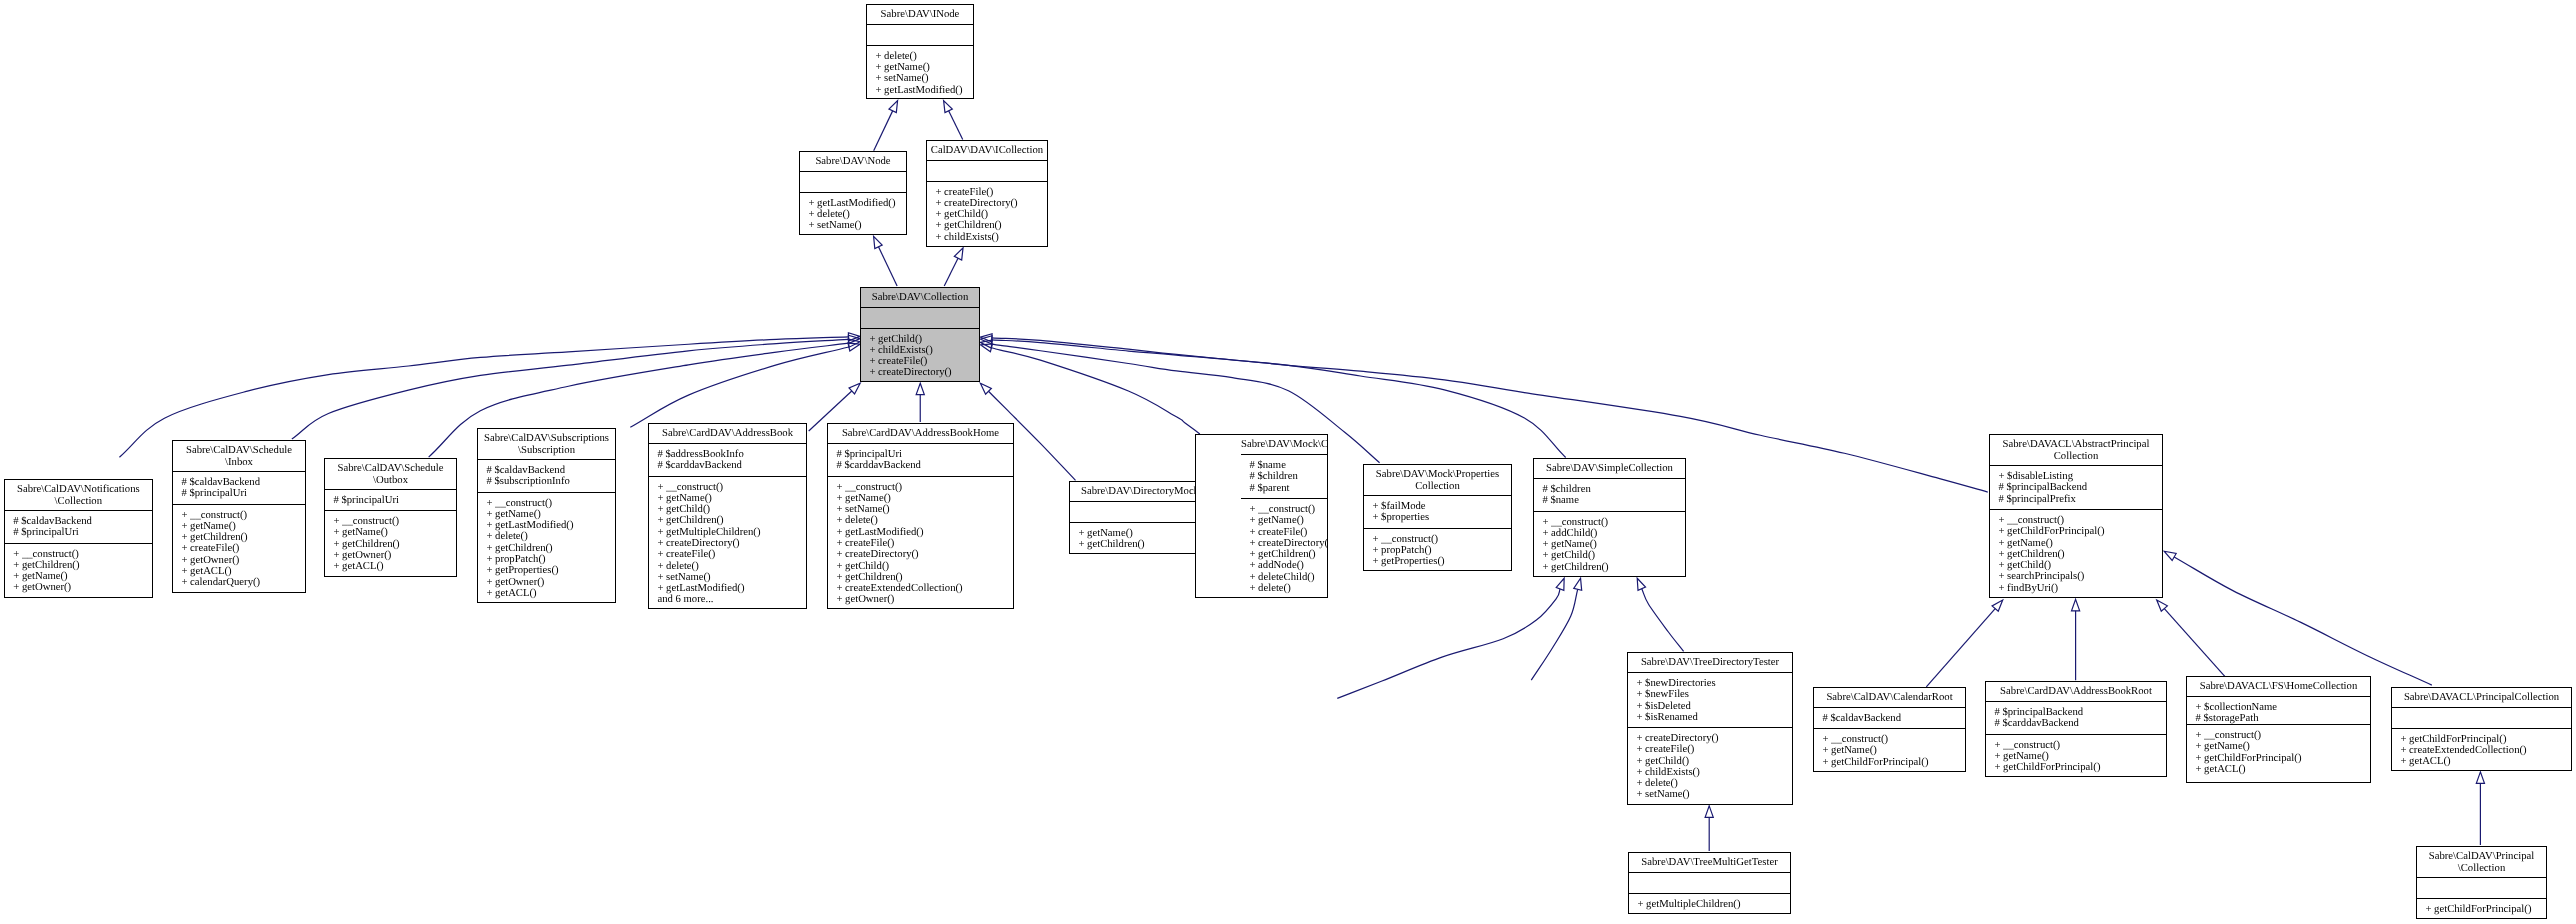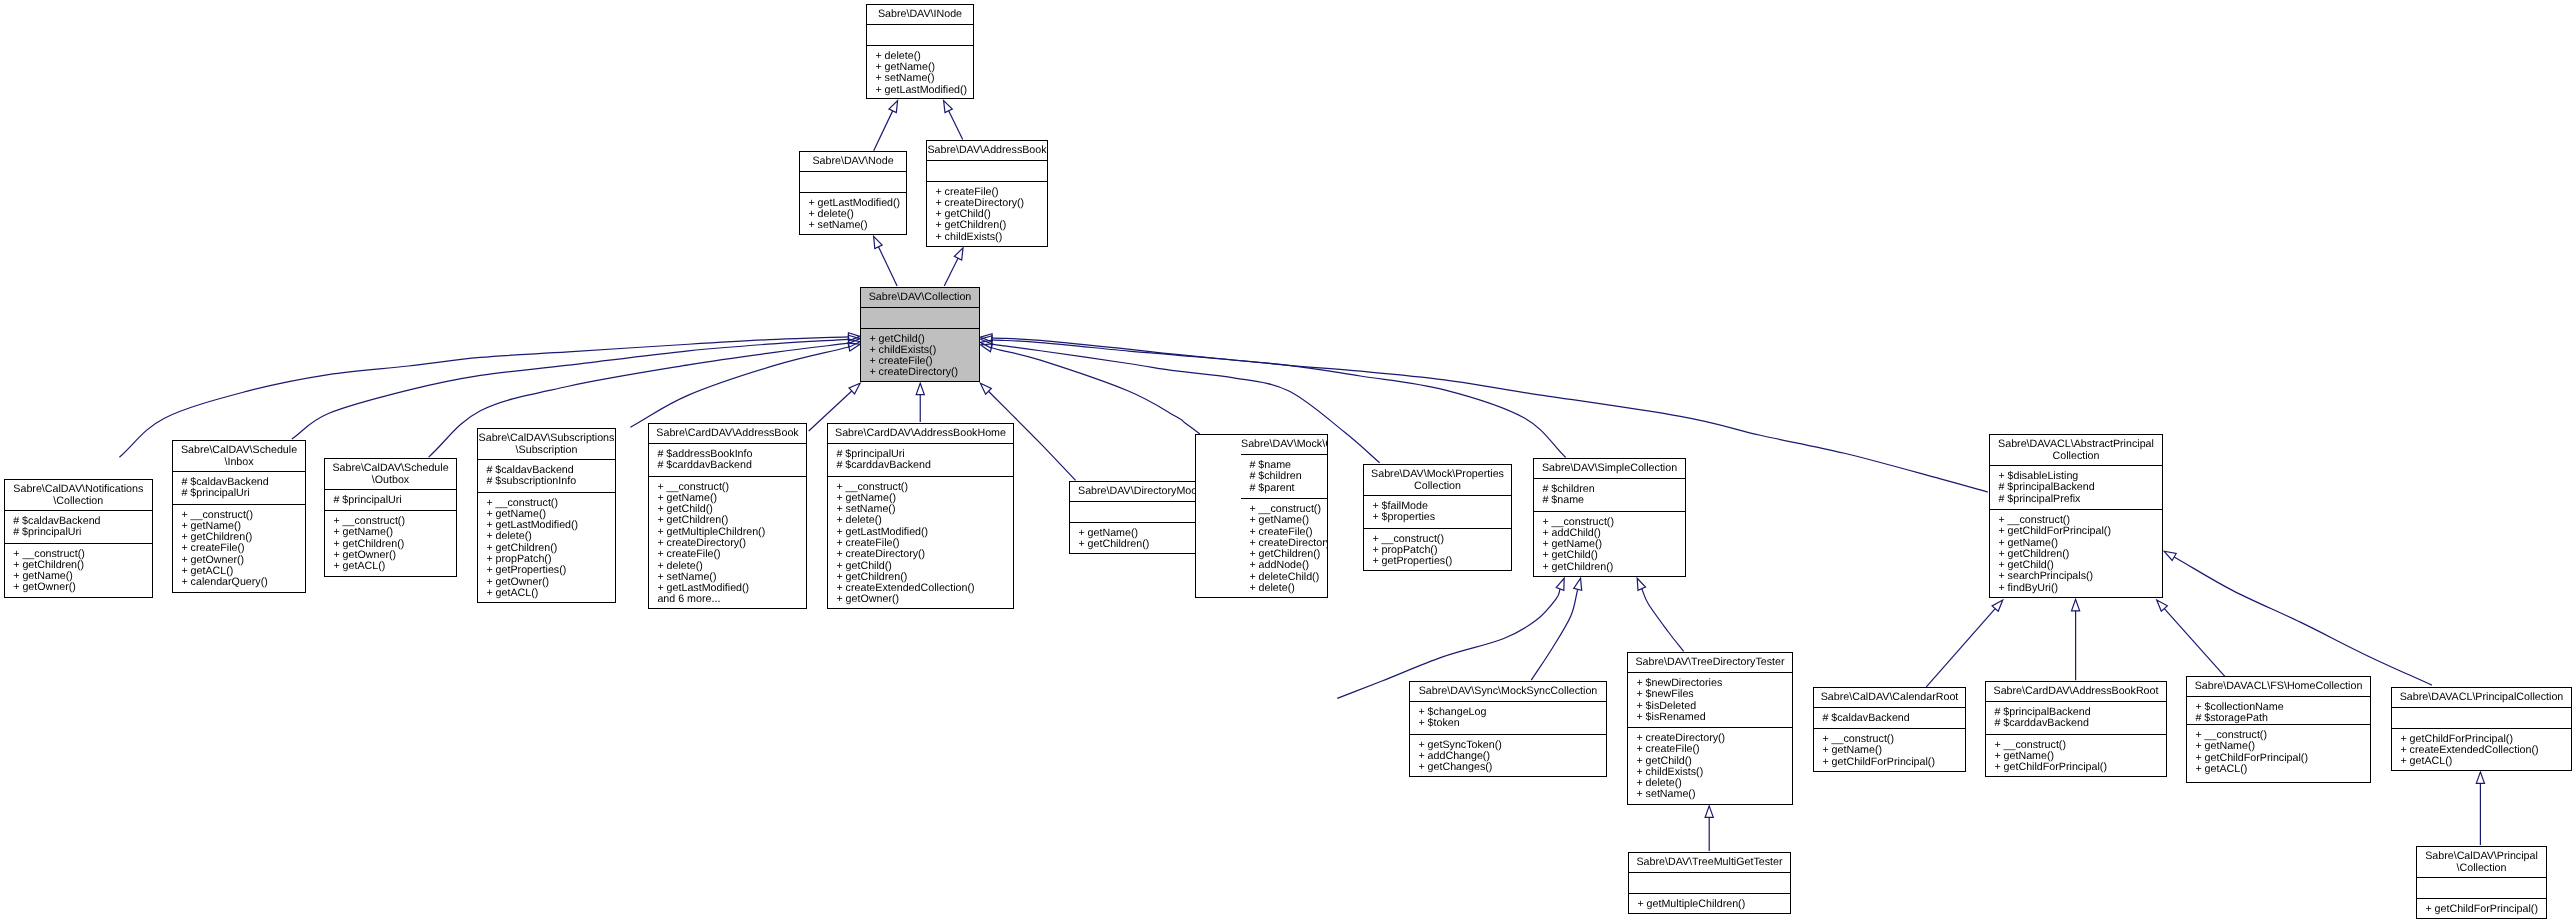--- a/index.html
+++ b/index.html
@@ -1,21 +1,21 @@
 <!DOCTYPE html>
 <html style="font-size:12.8px"><head>
 <meta charset="utf-8">
 <style>
   html,body{margin:0;padding:0;background:#ffffff;}
   body{font-family:"Liberation Sans",sans-serif;-webkit-font-smoothing:antialiased;text-rendering:geometricPrecision;}
   #canvas{position:relative;width:2576px;height:924px;overflow:hidden;background:#ffffff;}
   svg.edges{position:absolute;left:0;top:0;width:2576px;height:924px;}
   .edge-line{fill:none;stroke:#191970;stroke-width:1.5;}
   .edge-arrow{fill:none;stroke:#191970;stroke-width:1.5;stroke-linejoin:miter;}
-  .uml-class{position:absolute;box-sizing:border-box;background:#ffffff;border:0.8px solid #000000;}
+  .uml-class{position:absolute;box-sizing:border-box;background:#ffffff;border:0.8px solid #000000;font-family:Liberation Serif, serif;}
   .uml-class.hl{background:#bfbfbf;}
   .uml-sec{box-sizing:border-box;overflow:hidden;}
   .uml-sec.title{text-align:center;padding-top:4.3px;}
   .uml-sec.attrs,.uml-sec.ops{border-top:0.8px solid #000000;padding-top:5px;padding-left:8.4px;}
   .uml-line{font-size:10.7px;line-height:11.3px;white-space:pre;color:#000000;}
 </style>
 </head>
 <body>
 
 <div id="canvas">
@@ -87,21 +87,21 @@
       </div>
       <div class="uml-sec attrs empty" style="height:20.5px"></div>
       <div class="uml-sec ops" style="height:43px">
         <div class="uml-line">+ getLastModified()</div>
         <div class="uml-line">+ delete()</div>
         <div class="uml-line">+ setName()</div>
       </div>
     </div>
 <div class="uml-class" id="icollection" style="left:926px;top:140px;width:122px;height:107px;">
       <div class="uml-sec title" style="height:19px">
-        <div class="uml-line">Sabre\DAV\AddressBook</div>
+        <div class="uml-line">CalDAV\DAV\ICollection</div>
       </div>
       <div class="uml-sec attrs empty" style="height:20.5px"></div>
       <div class="uml-sec ops" style="height:66px">
         <div class="uml-line">+ createFile()</div>
         <div class="uml-line">+ createDirectory()</div>
         <div class="uml-line">+ getChild()</div>
         <div class="uml-line">+ getChildren()</div>
         <div class="uml-line">+ childExists()</div>
       </div>
     </div>
@@ -305,34 +305,20 @@
         <div class="uml-line"># $principalPrefix</div>
       </div>
       <div class="uml-sec ops" style="height:88px">
         <div class="uml-line">+ __construct()</div>
         <div class="uml-line">+ getChildForPrincipal()</div>
         <div class="uml-line">+ getName()</div>
         <div class="uml-line">+ getChildren()</div>
         <div class="uml-line">+ getChild()</div>
         <div class="uml-line">+ searchPrincipals()</div>
         <div class="uml-line">+ findByUri()</div>
-      </div>
-    </div>
-<div class="uml-class" id="mocksync" style="left:1409px;top:681px;width:198px;height:96px;">
-      <div class="uml-sec title" style="height:19px">
-        <div class="uml-line">Sabre\DAV\Sync\MockSyncCollection</div>
-      </div>
-      <div class="uml-sec attrs" style="height:32.5px">
-        <div class="uml-line">+ $changeLog</div>
-        <div class="uml-line">+ $token</div>
-      </div>
-      <div class="uml-sec ops" style="height:43px">
-        <div class="uml-line">+ getSyncToken()</div>
-        <div class="uml-line">+ addChange()</div>
-        <div class="uml-line">+ getChanges()</div>
       </div>
     </div>
 <div class="uml-class" id="treedirtester" style="left:1627px;top:652px;width:166px;height:153px;">
       <div class="uml-sec title" style="height:19px">
         <div class="uml-line">Sabre\DAV\TreeDirectoryTester</div>
       </div>
       <div class="uml-sec attrs" style="height:55px">
         <div class="uml-line">+ $newDirectories</div>
         <div class="uml-line">+ $newFiles</div>
         <div class="uml-line">+ $isDeleted</div>

